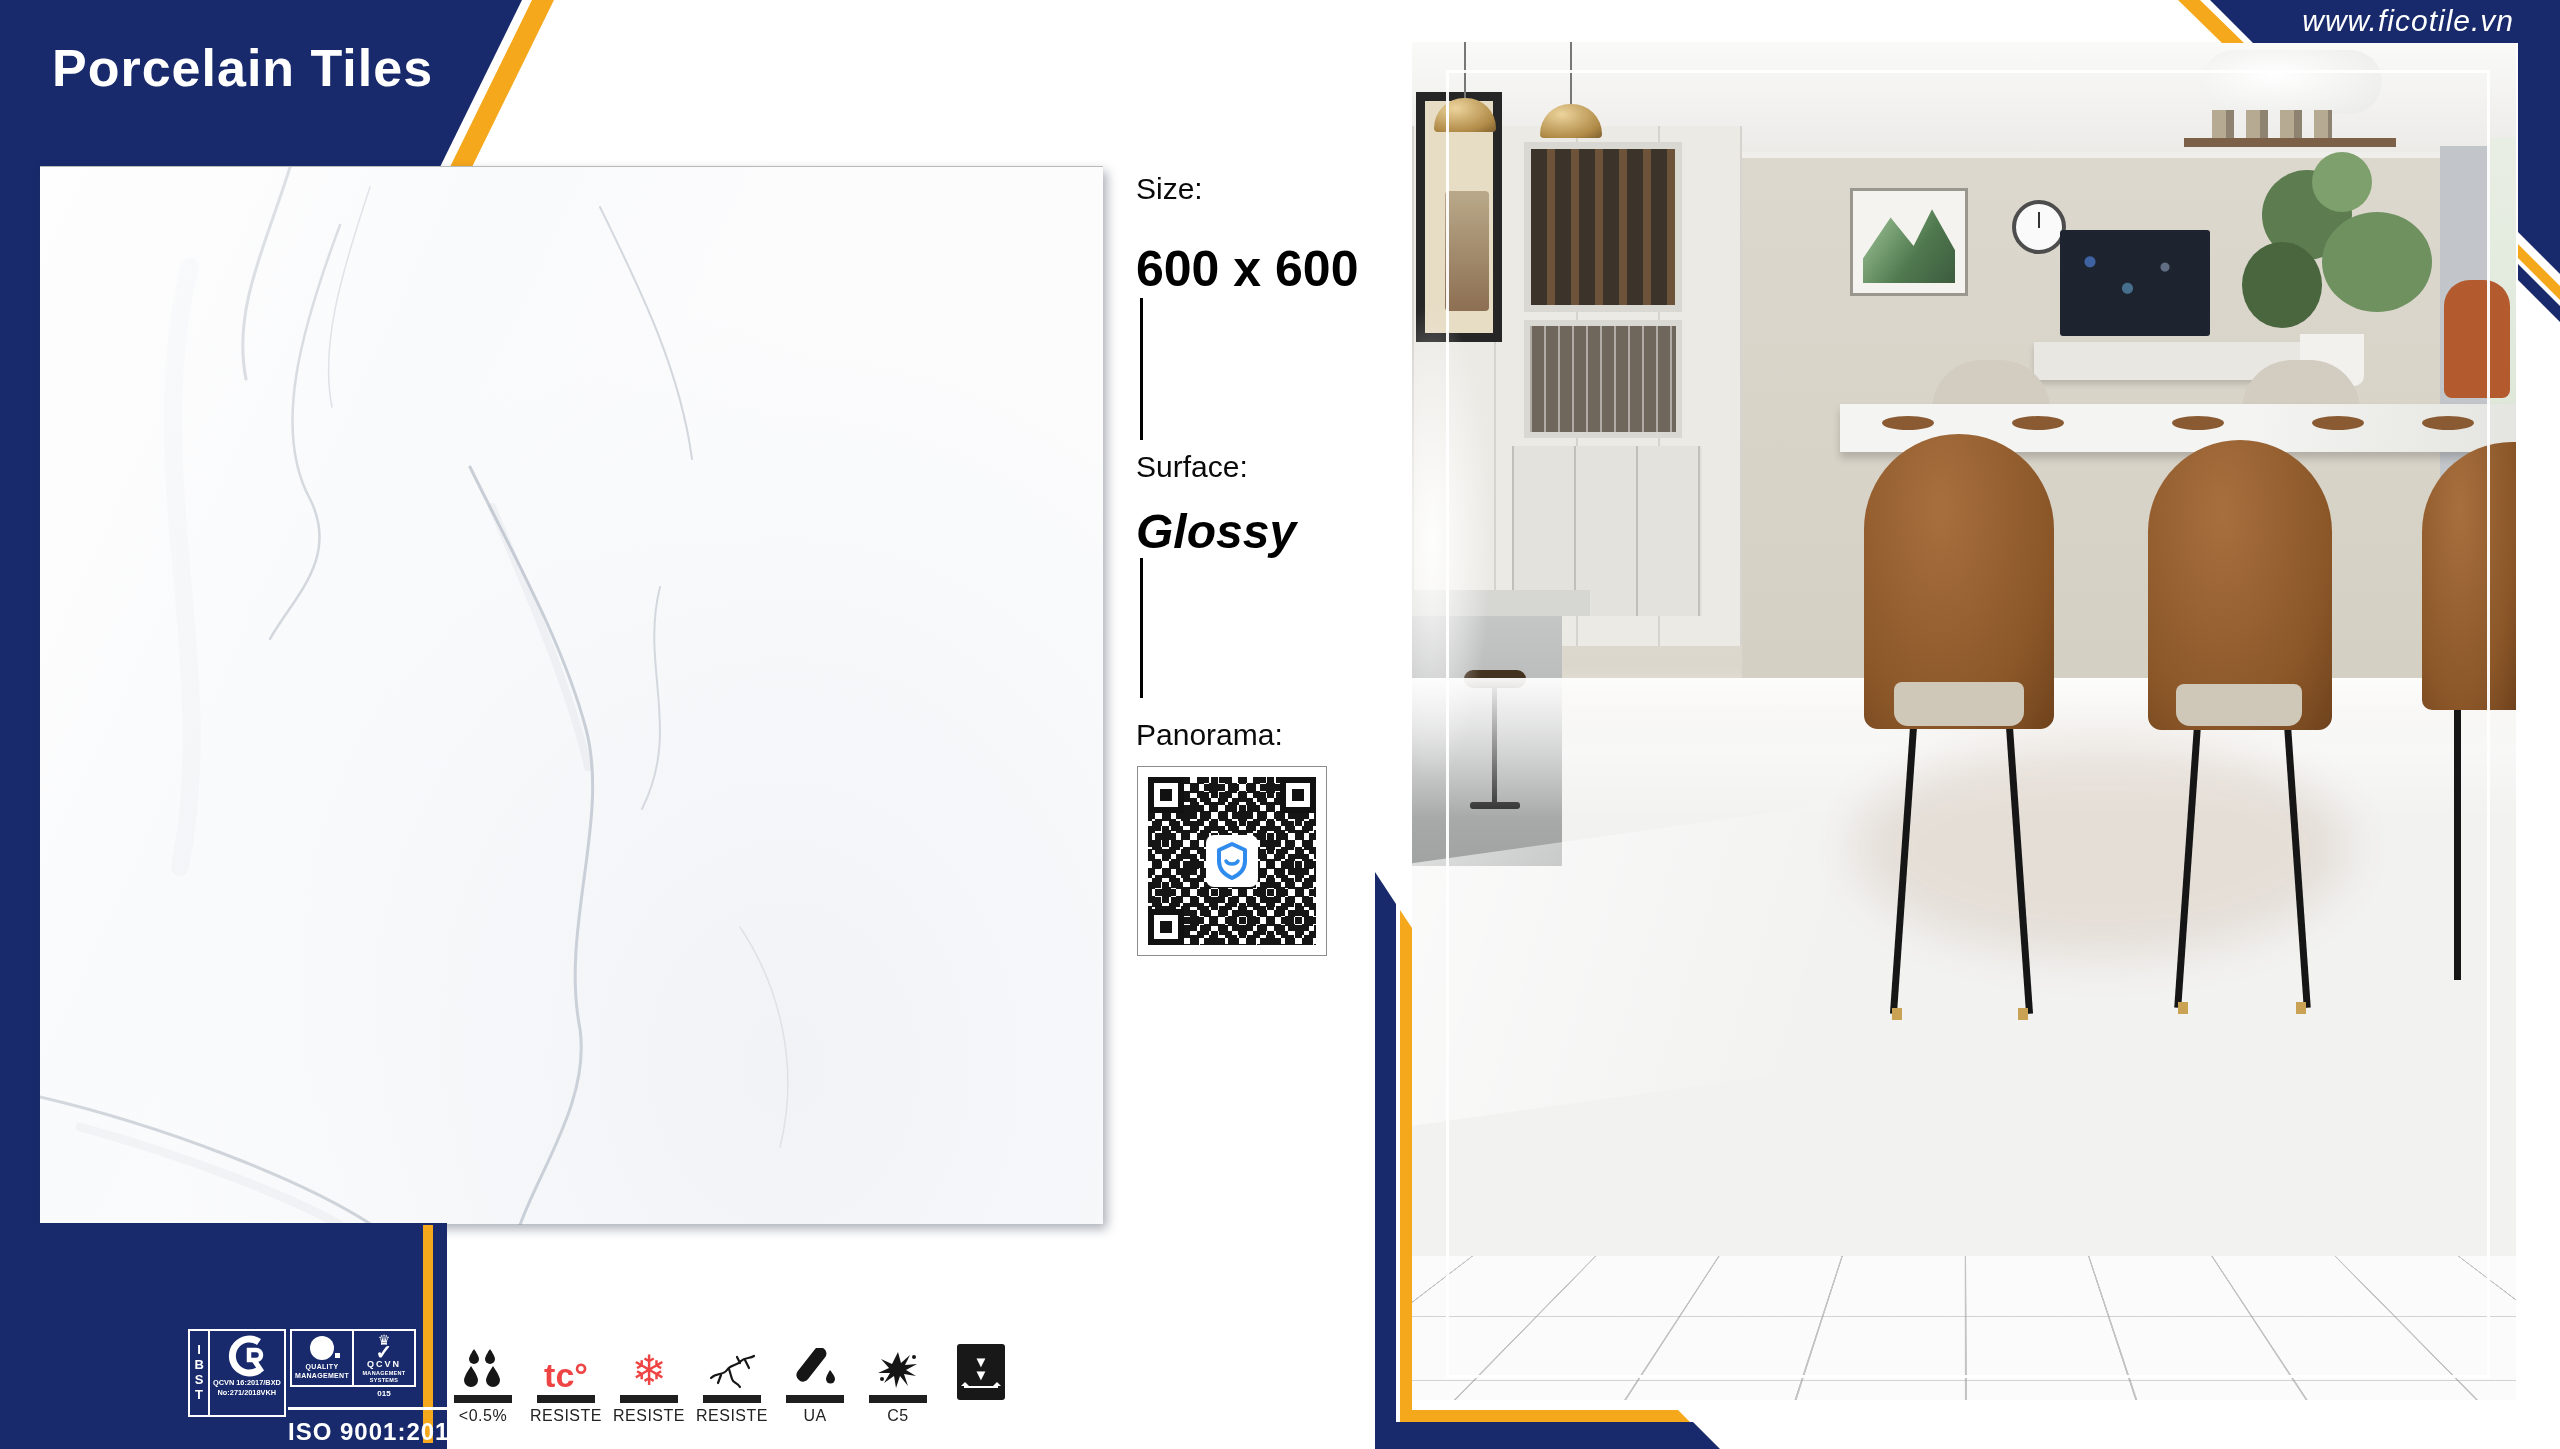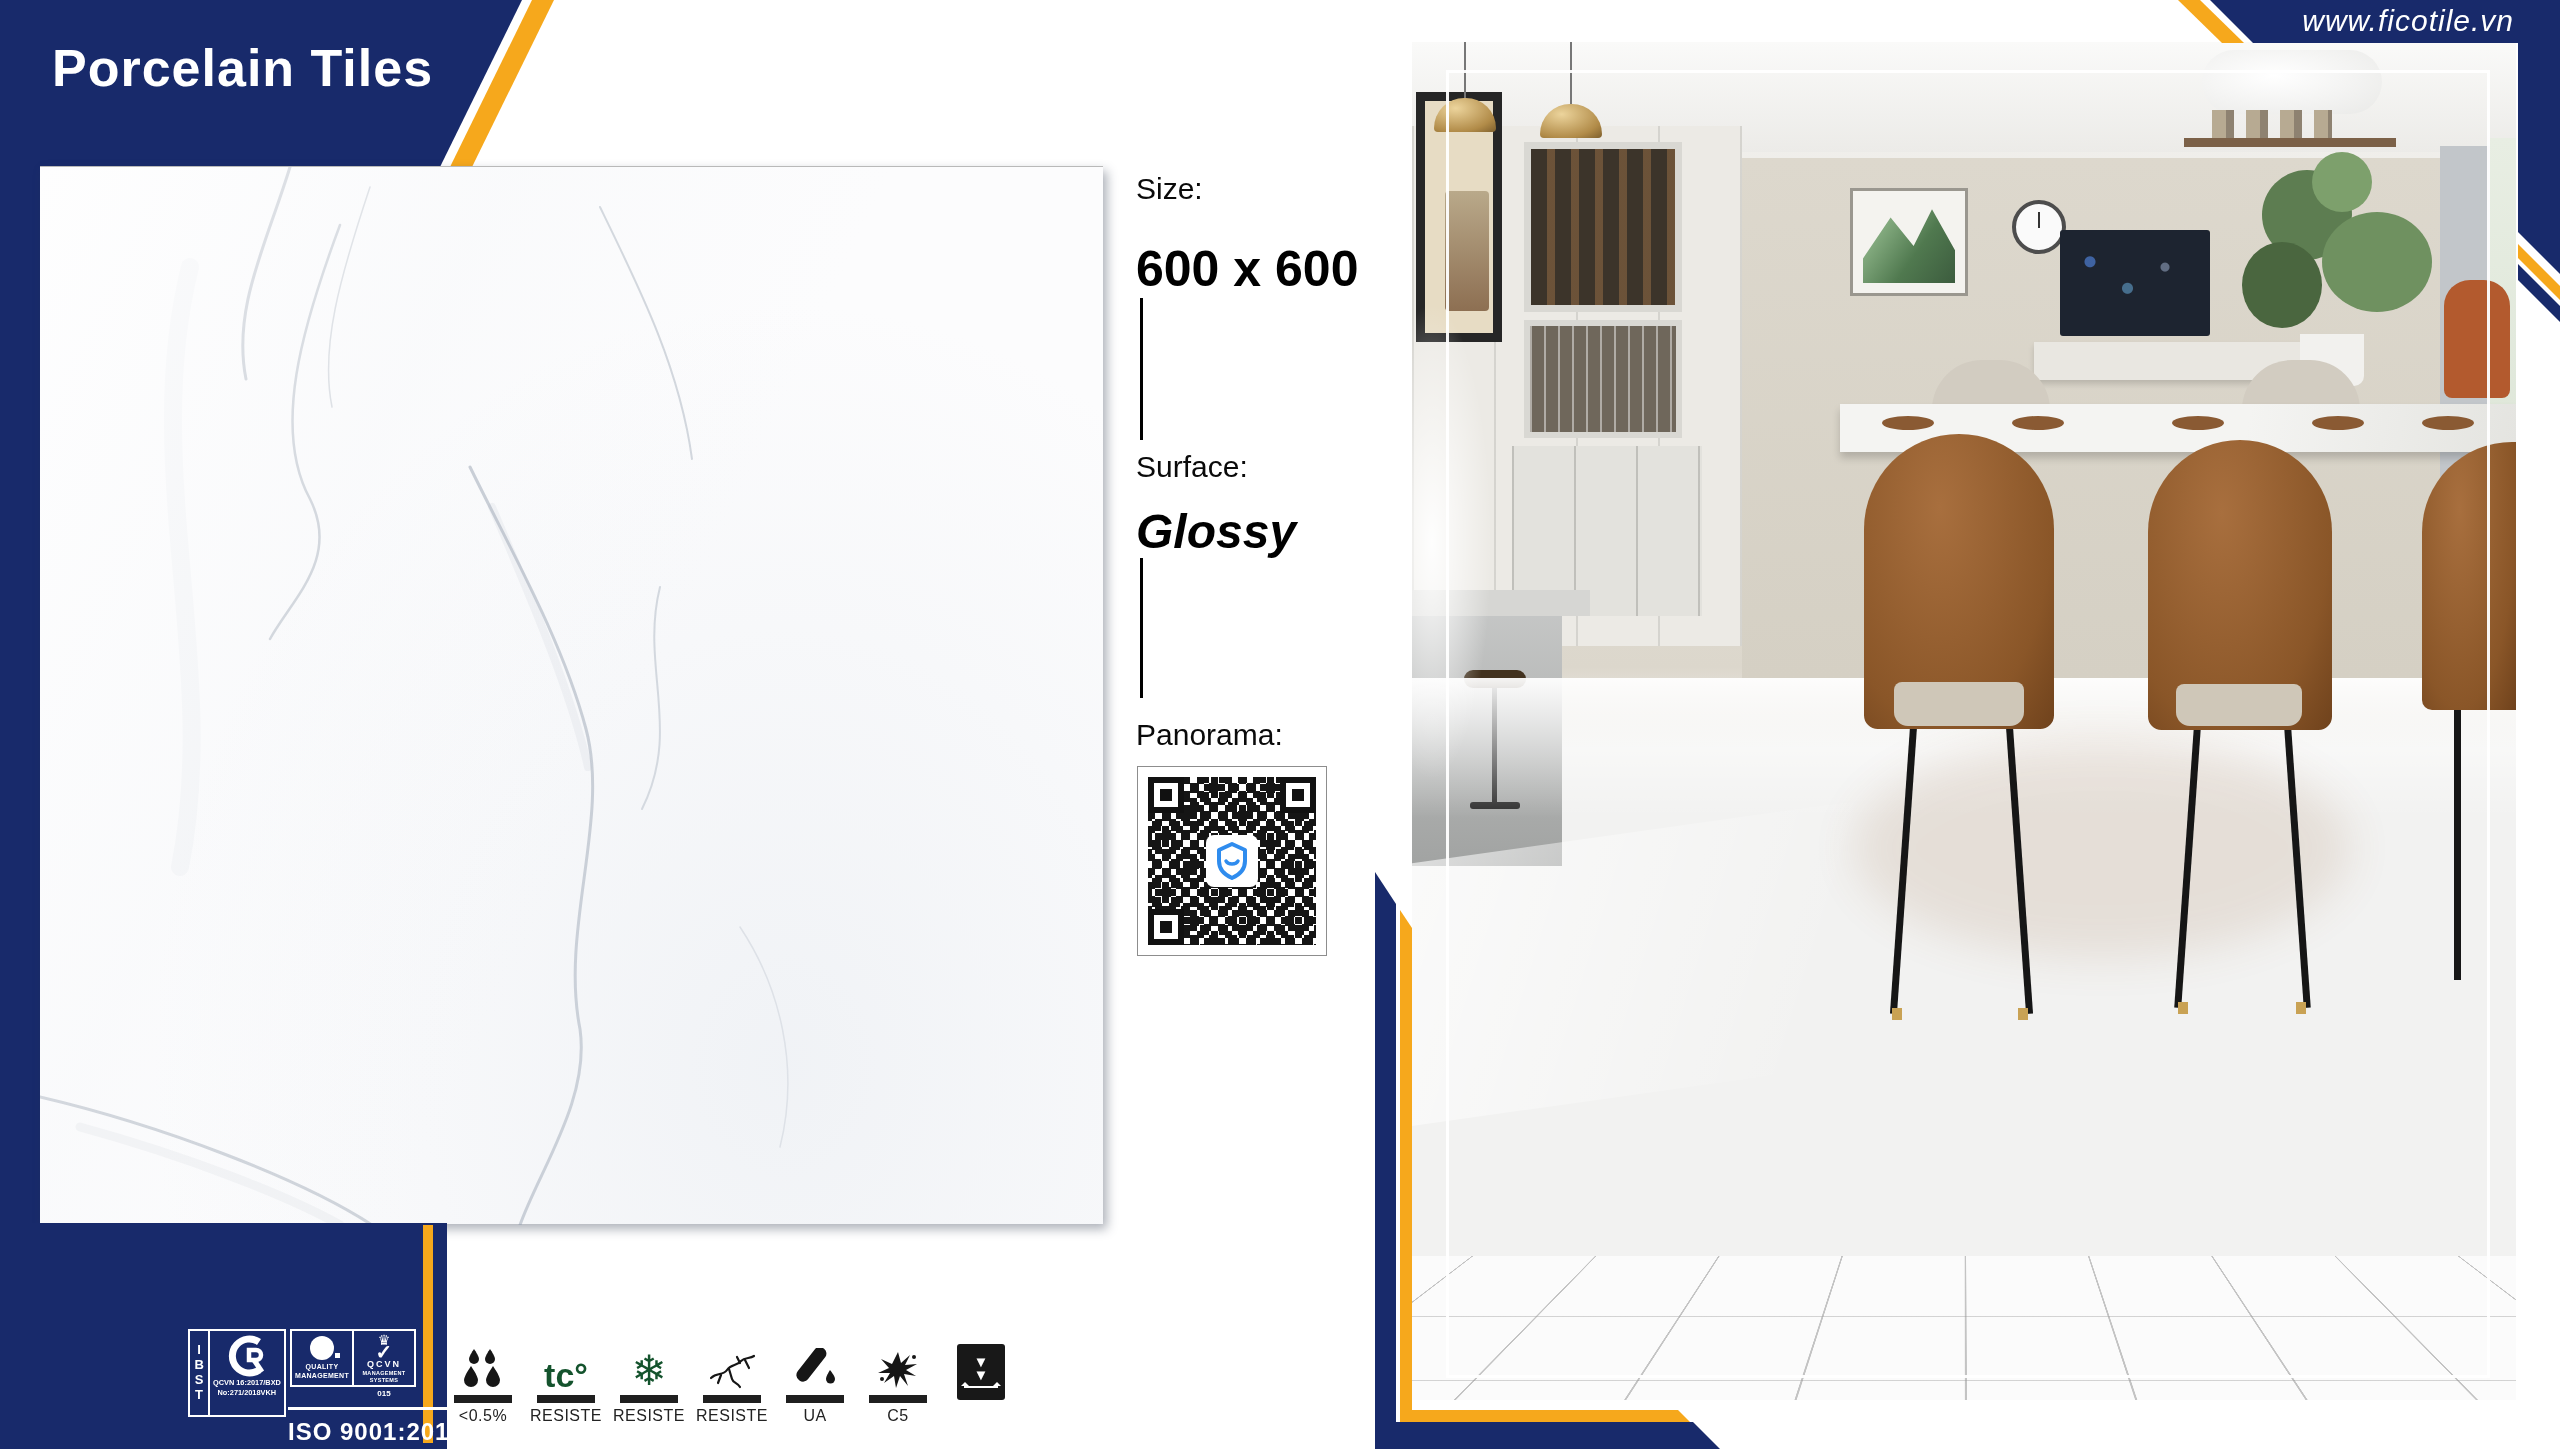--- a/index.html
+++ b/index.html
@@ -50,21 +50,21 @@
     background:#fff; border-radius:8px; display:flex; align-items:center; justify-content:center; }
 
   
   #code-row { position:absolute; left:735px; top:1242px; display:flex; align-items:baseline; gap:18px; }
   #code-label { font-size:48px; color:#111; }
   #code-value { font-size:58px; font-weight:bold; color:#E8191F; letter-spacing:2px; }
 
   
   #features { position:absolute; left:448px; top:1344px; display:flex; gap:13px; }
   .feat { width:70px; display:flex; flex-direction:column; align-items:center; }
-  .feat-glyph { height:48px; display:flex; align-items:flex-end; justify-content:center; color:#14532d; }
+  .feat-glyph { height:48px; display:flex; align-items:flex-end; justify-content:center; color:#ef4444; }
   .feat-bar { width:58px; height:8px; background:#1f1f1f; margin-top:3px; }
   .feat-label { font-size:16px; color:#222; margin-top:4px; letter-spacing:.5px; white-space:nowrap; }
   .glyph-text { font-size:34px; font-weight:bold; line-height:1; }
   .glyph-uni { font-size:42px; line-height:1; }
   #thickness-box { width:48px; height:56px; background:#181818; border-radius:3px;
     display:flex; flex-direction:column; align-items:center; justify-content:center; gap:0; }
   #thickness-box .tri { color:#fff; font-size:15px; line-height:.85; }
   #thickness-line { width:34px; height:2px; background:#fff; margin-top:5px; position:relative; }
   #thickness-line::before, #thickness-line::after { content:""; position:absolute; bottom:2px; border:4px solid transparent; border-bottom-color:#fff; }
   #thickness-line::before { left:-3px; } #thickness-line::after { right:-3px; }

